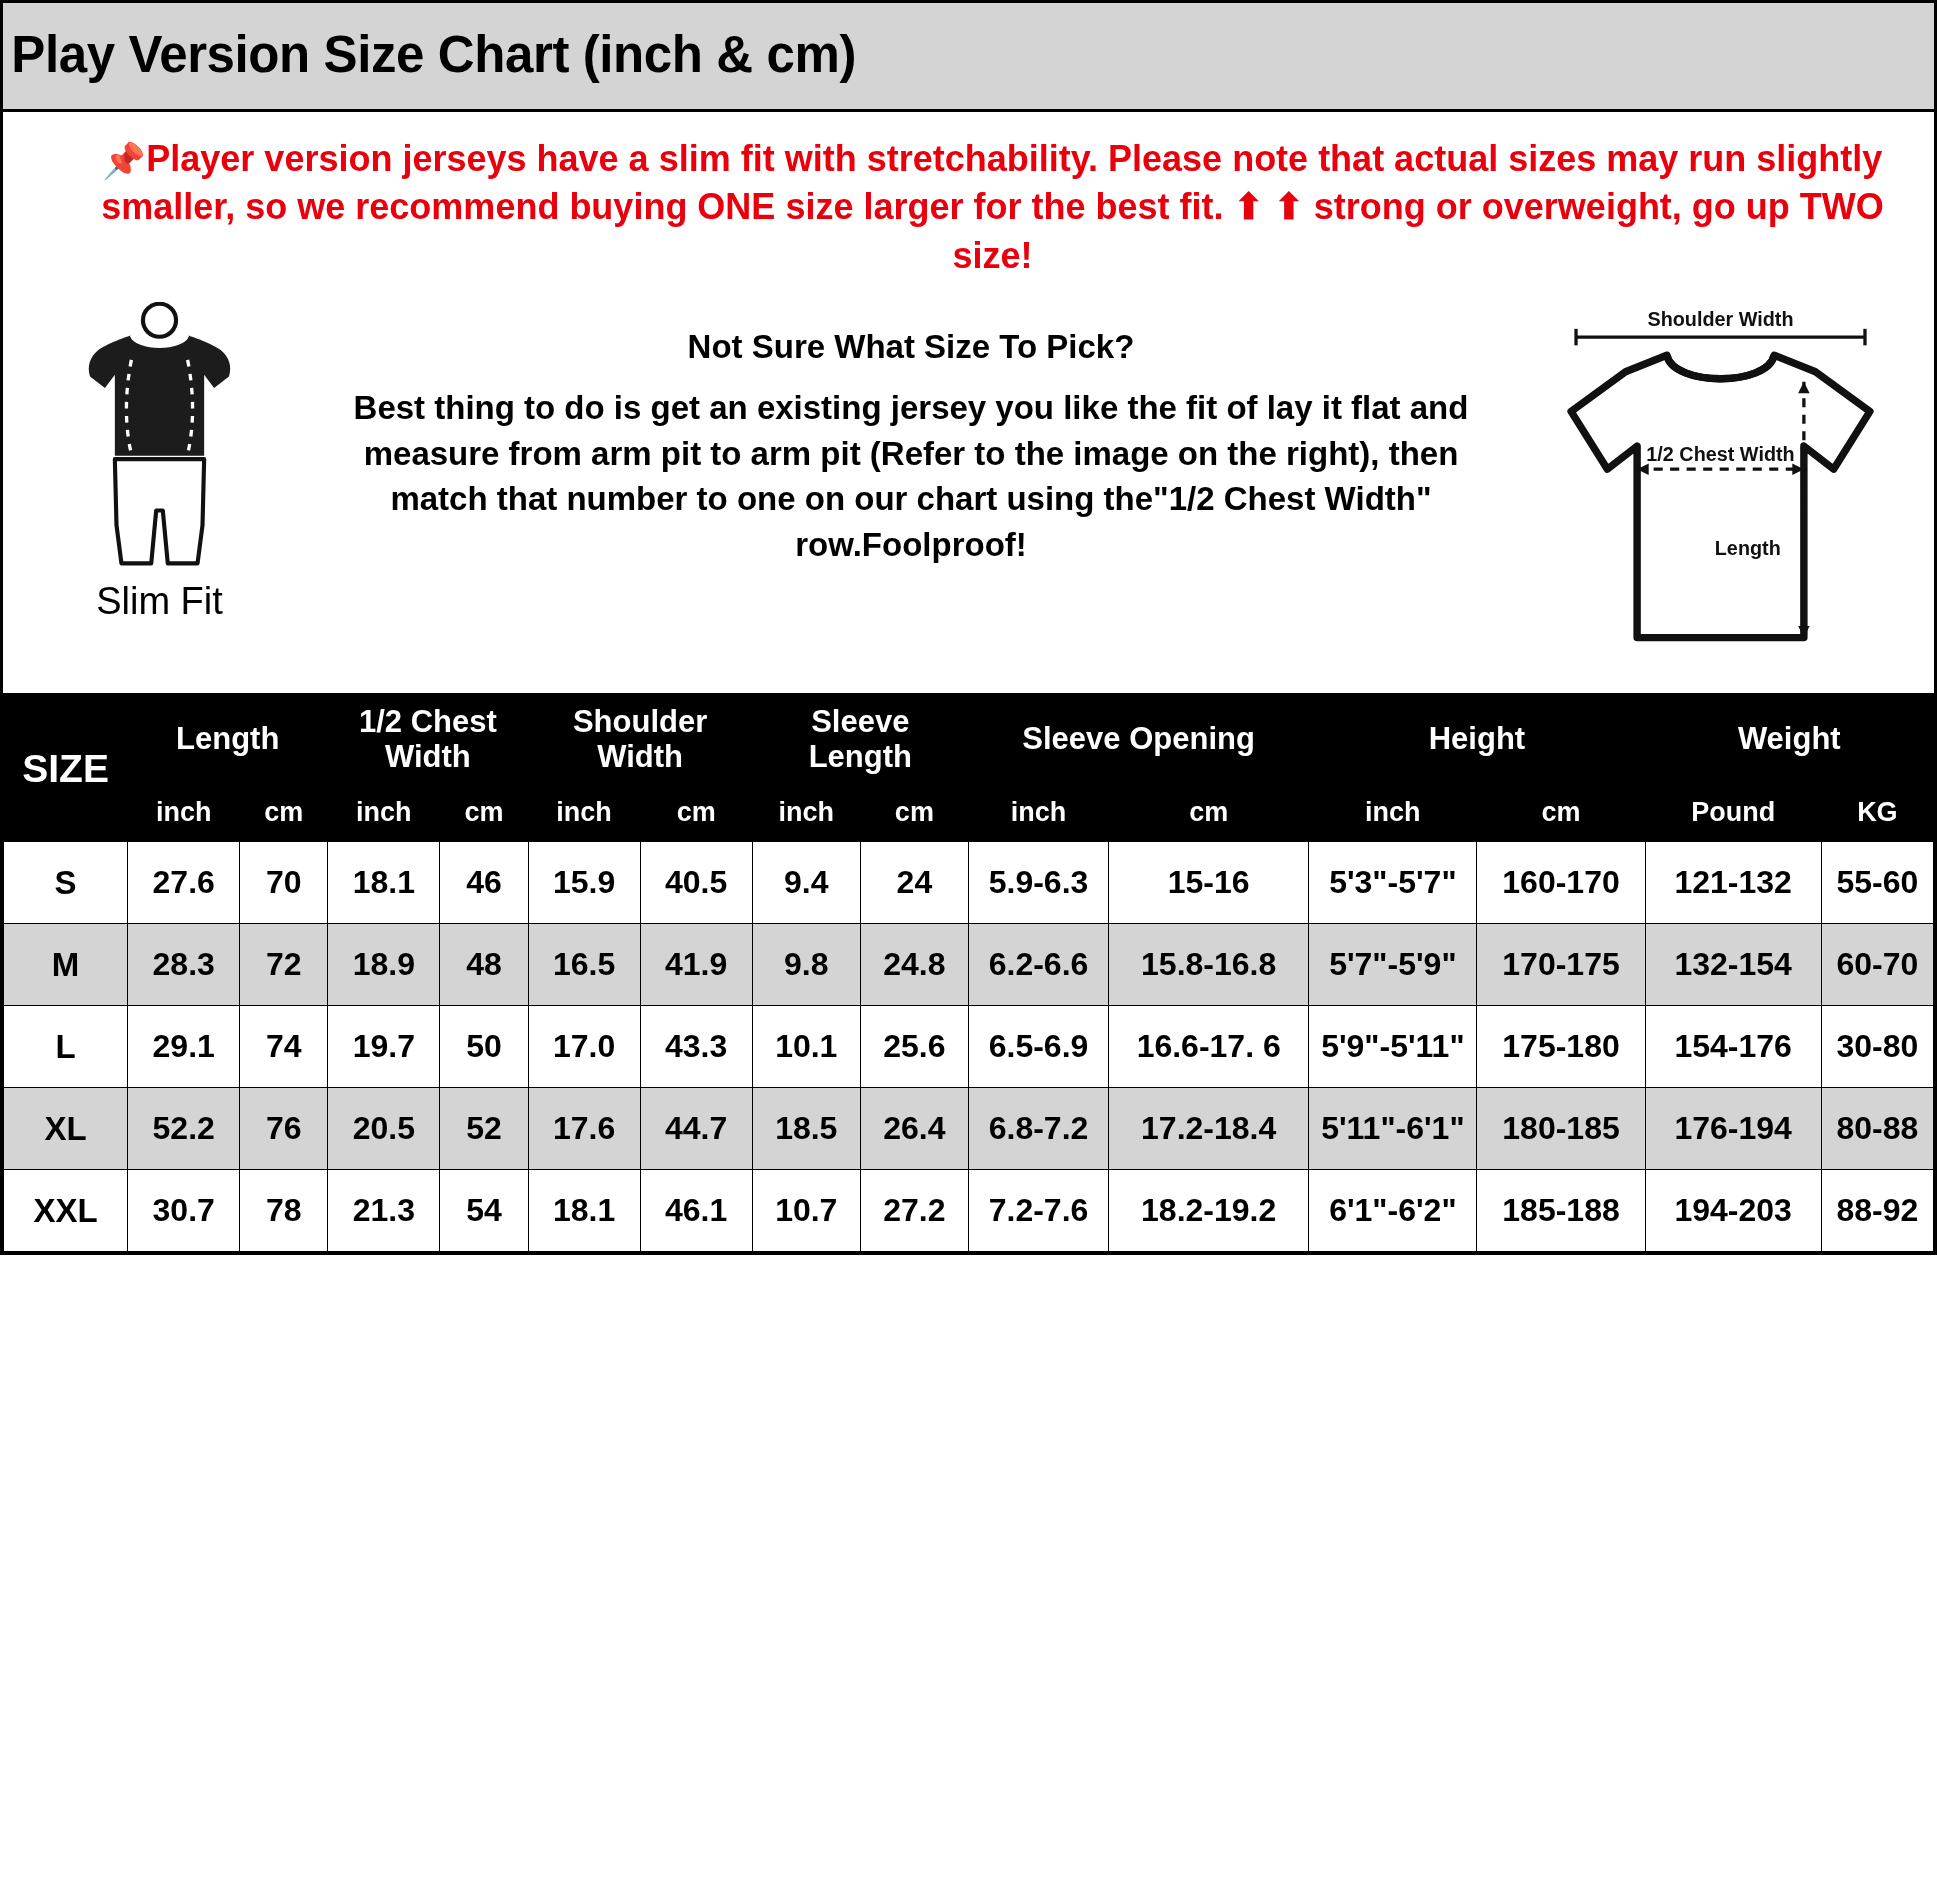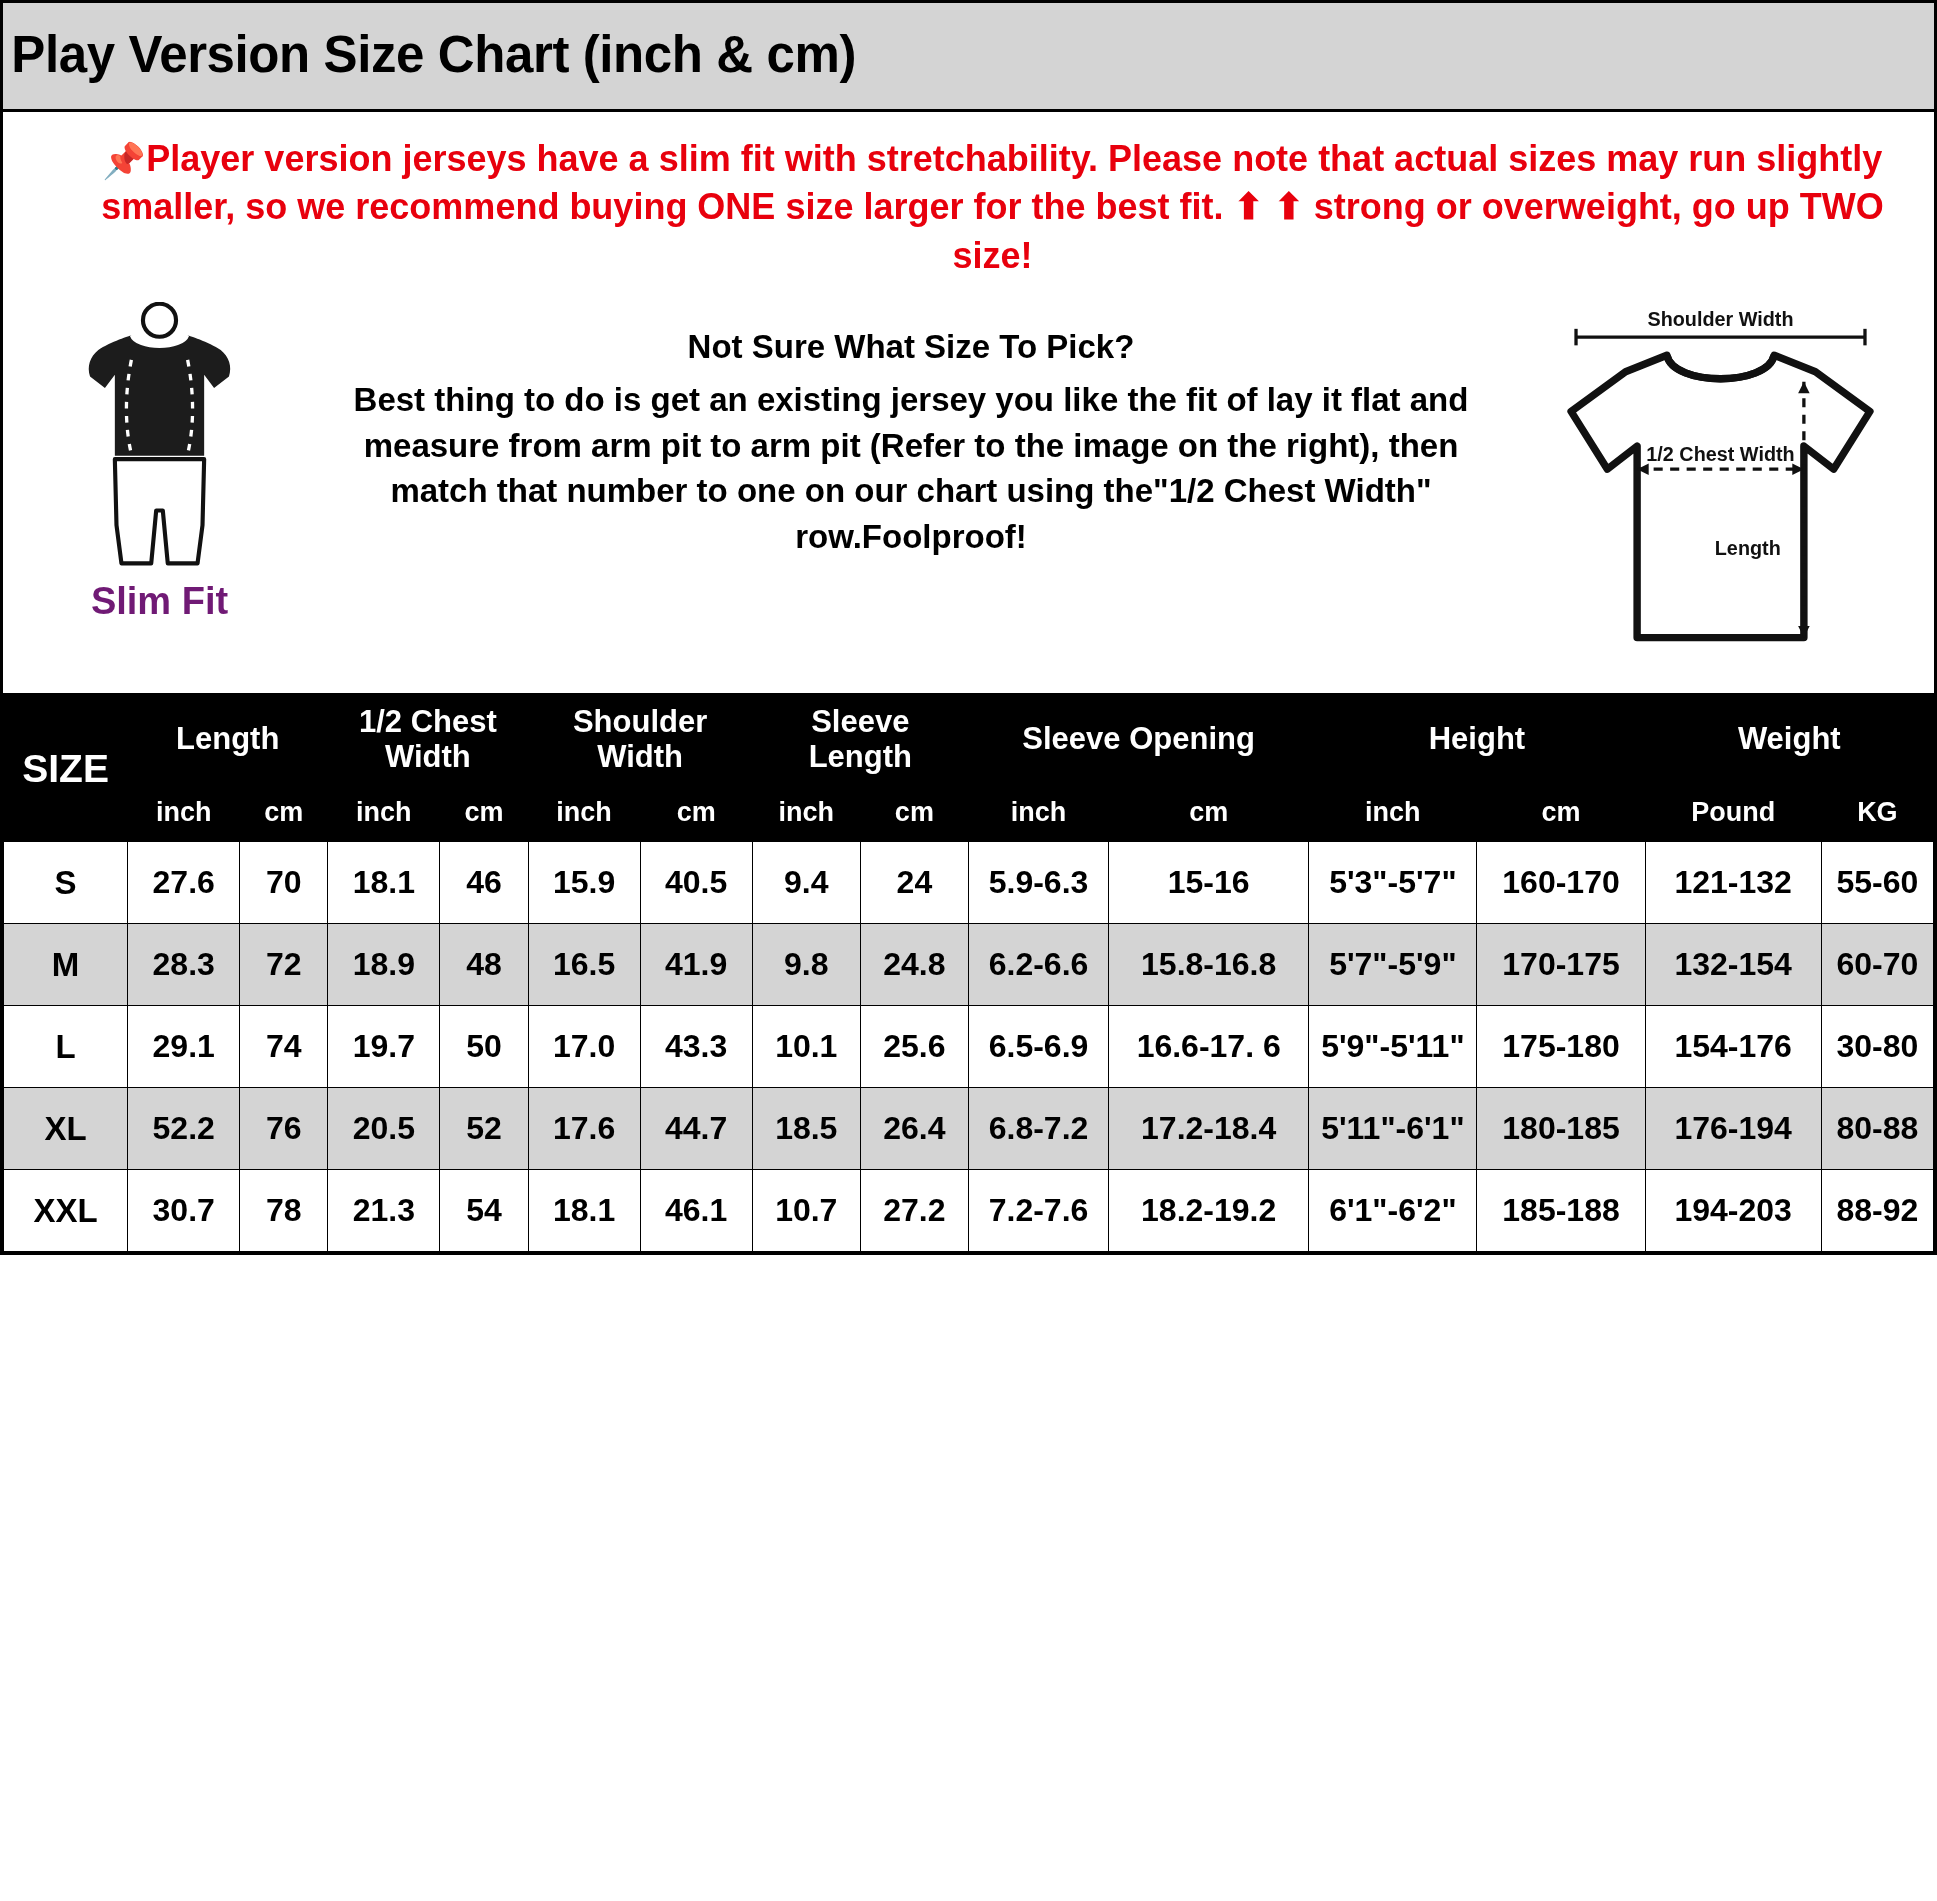--- a/index.html
+++ b/index.html
@@ -57,36 +57,36 @@
     border-bottom: 3.3px solid #000;
   }
   .fit-col {
     width: 273px;
     flex: 0 0 273px;
     text-align: center;
     padding-top: 11.6px;
   }
   .fit-label {
     font-size: 38px;
-    font-weight: bold;
+    font-weight: normal;
     margin-top: 5px;
-    color: #701a75;
+    color: #000000;
   }
   .blurb {
     flex: 1 1 auto;
     text-align: center;
     font-size: 33px;
     font-weight: bold;
     line-height: 1.38;
     color: #000;
     padding: 33px 16.5px 0 16.5px;
   }
   .blurb .q {
     display: block;
-    margin-bottom: 8px;
+    margin-bottom: 16px;
   }
   .tee-col {
     width: 388px;
     flex: 0 0 388px;
     padding-top: 16.5px;
     display: flex;
     justify-content: center;
   }
   
   table.size-table {

